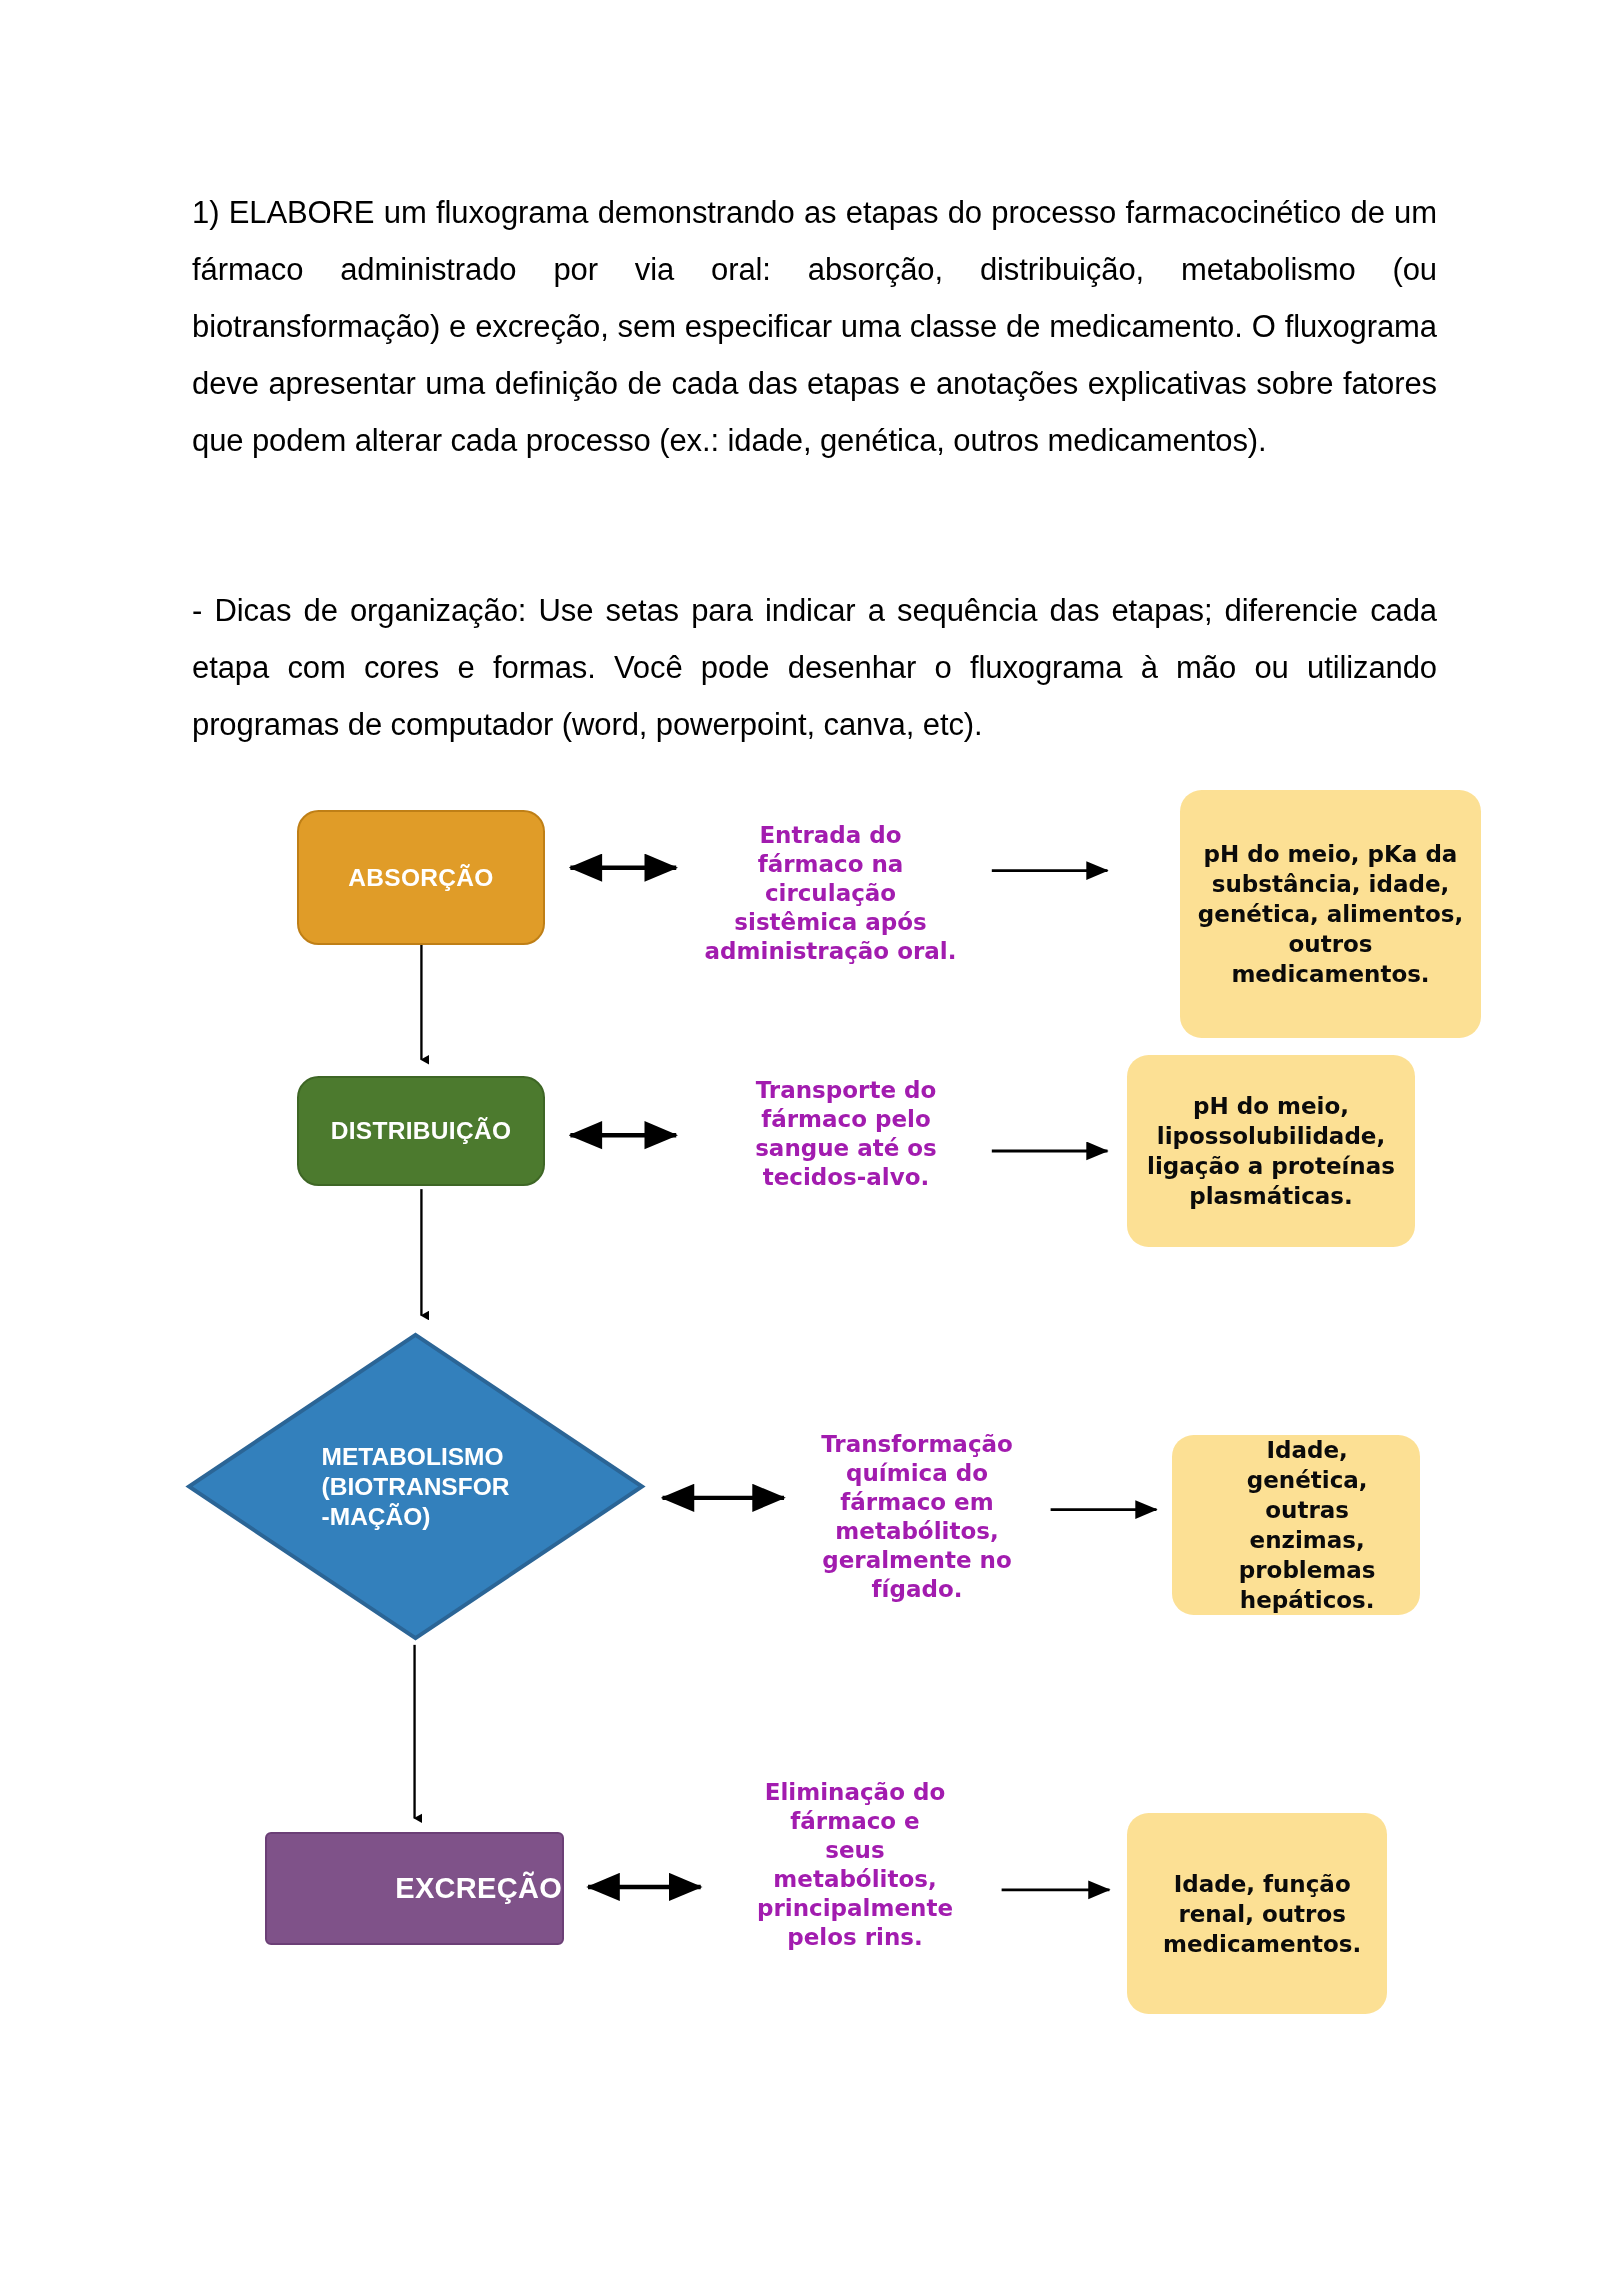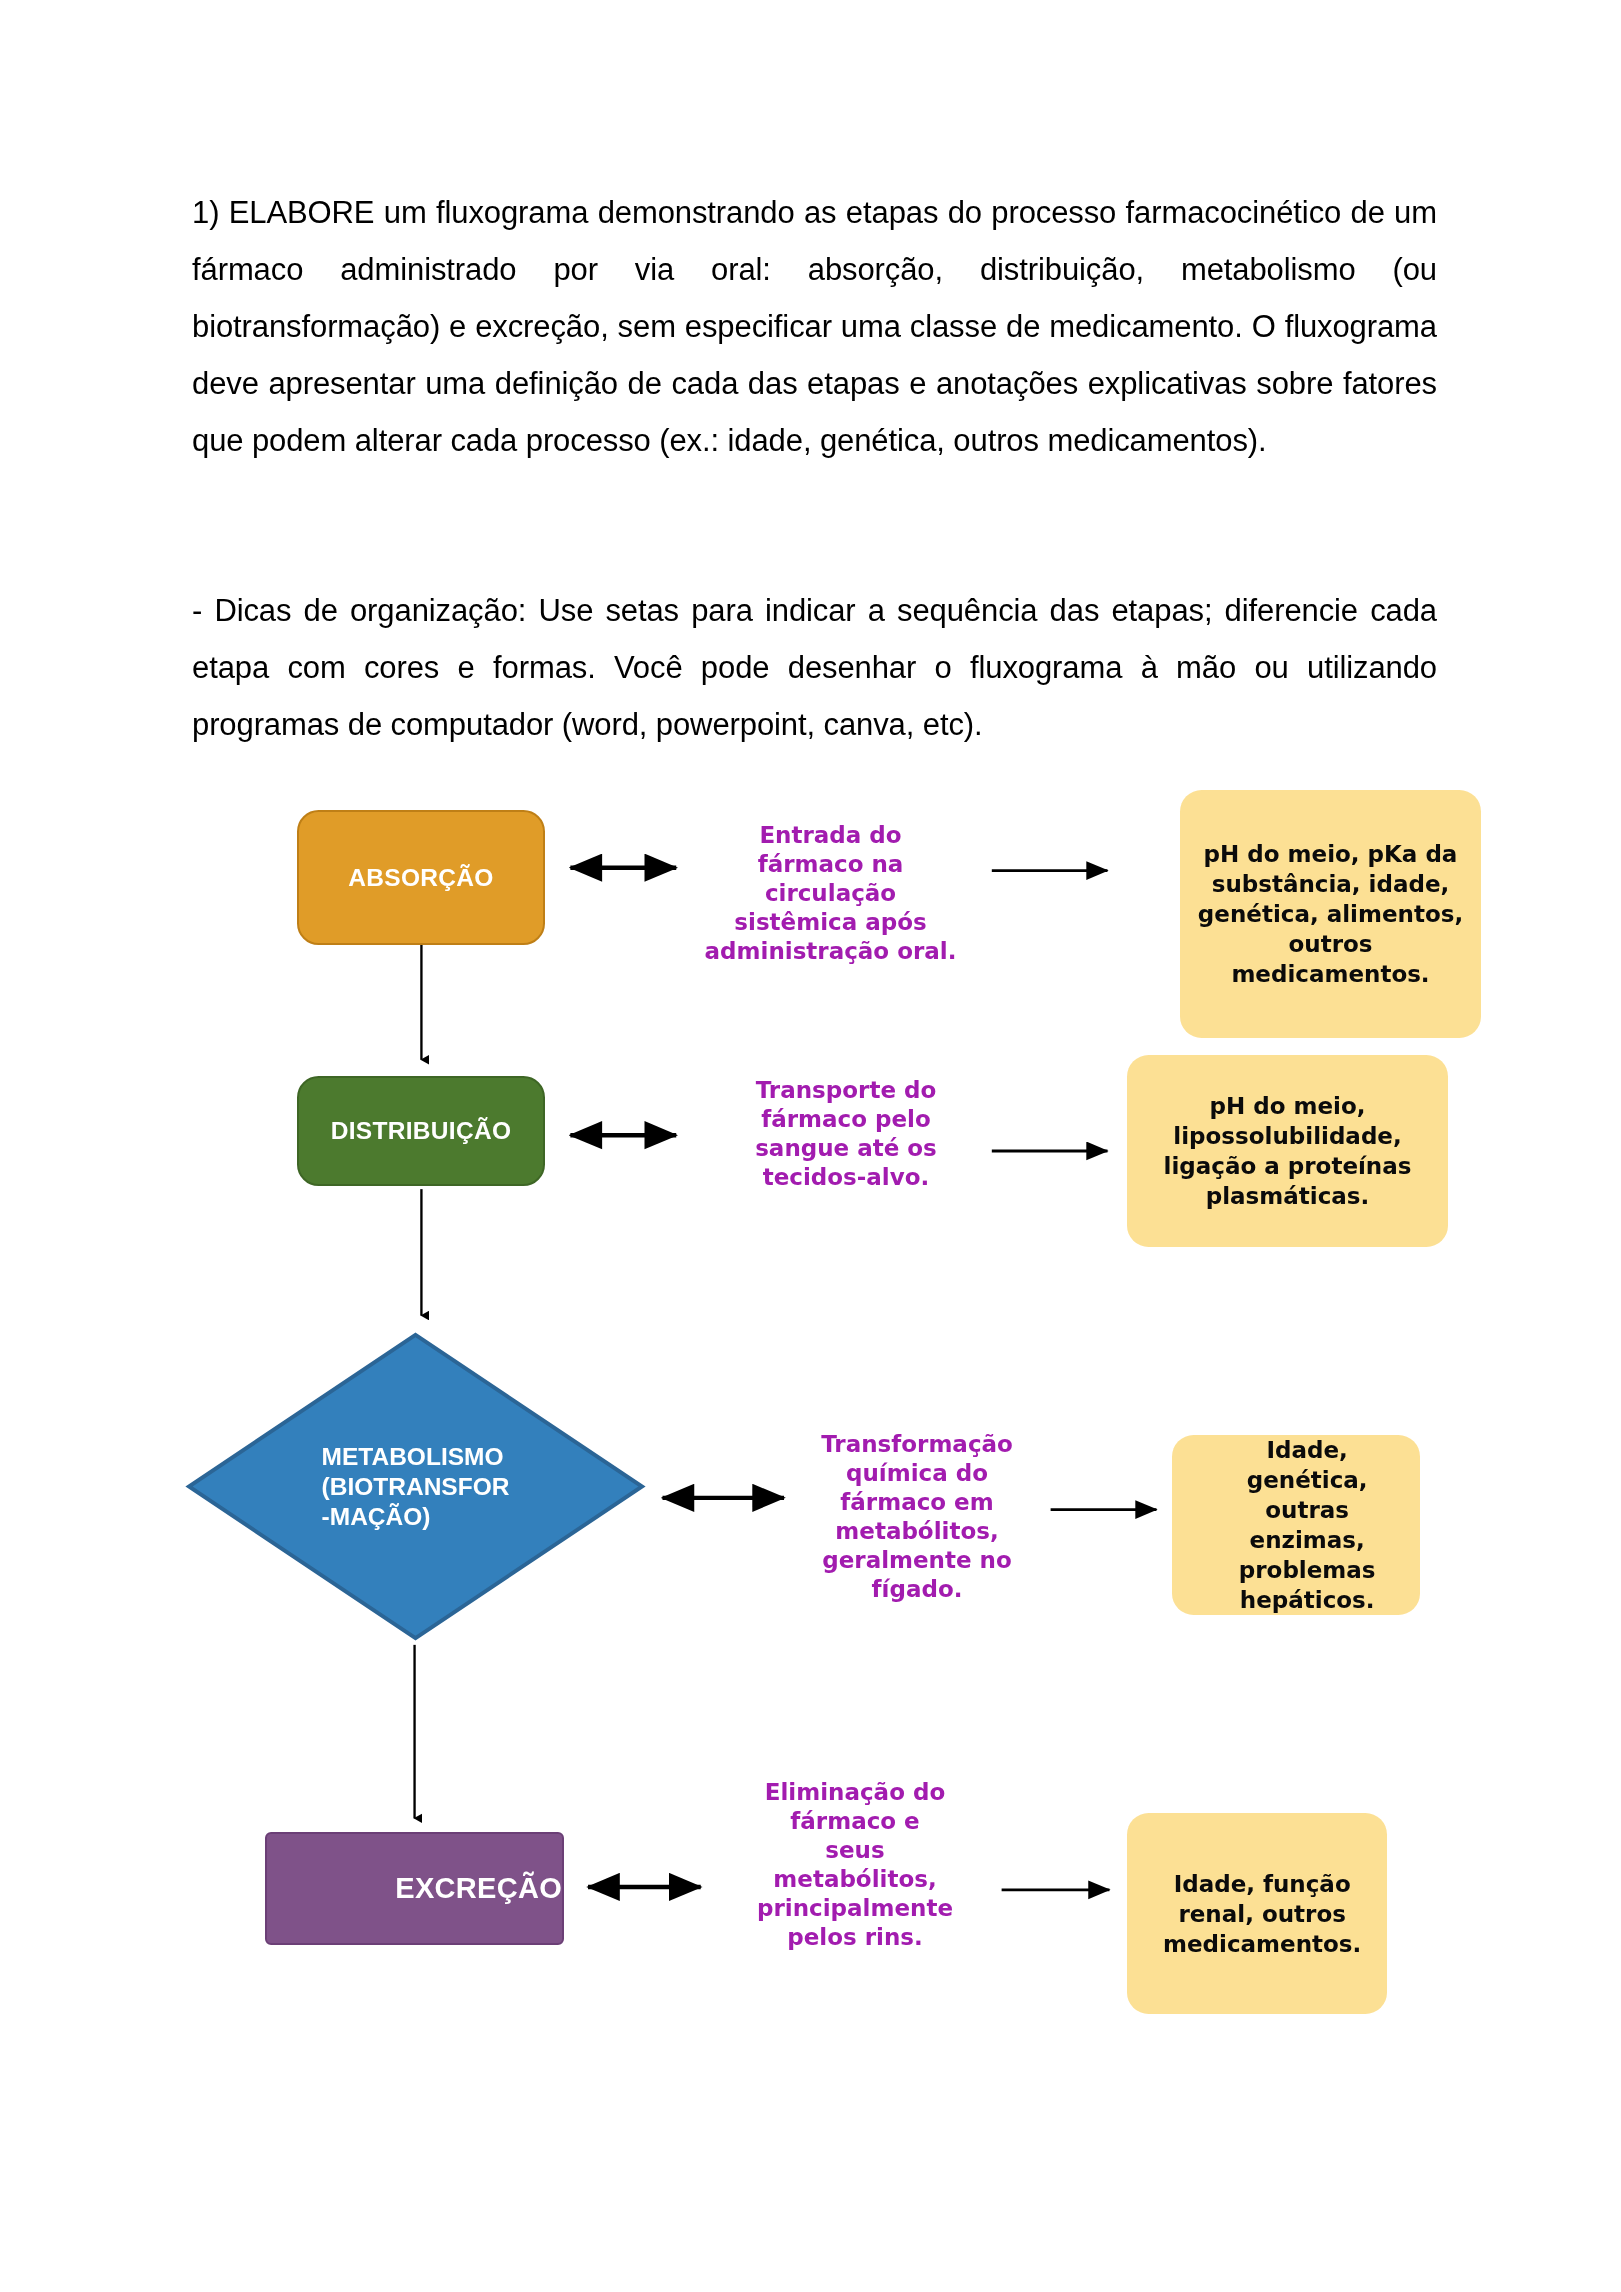--- a/index.html
+++ b/index.html
@@ -145,21 +145,21 @@
     justify-content: center;
     text-align: center;
     font-family: "DejaVu Sans", sans-serif;
     font-weight: 700;
     font-size: 23px;
     line-height: 30px;
     color: #0b0b0b;
     padding: 5.9px 13.7px;
   }
   #fac-absorcao     { left: 1149px; top: 790px;  width: 301px; height: 248px; margin-left: 31px; }
-  #fac-distribuicao { left: 1127px; top: 1055px; width: 321px; height: 192px; }
+  #fac-distribuicao { left: 1127px; top: 1055px; width: 288px; height: 192px; }
   #fac-metabolismo  { left: 1172px; top: 1435px; width: 248px; height: 180px; padding-left: 36px; }
   #fac-excrecao     { left: 1127px; top: 1813px; width: 260px; height: 201px; padding-left: 24px; }
 
   
   .arrows {
     position: absolute;
     left: 0; top: 0;
     width: 1621px; height: 2293px;
   }
 </style>

